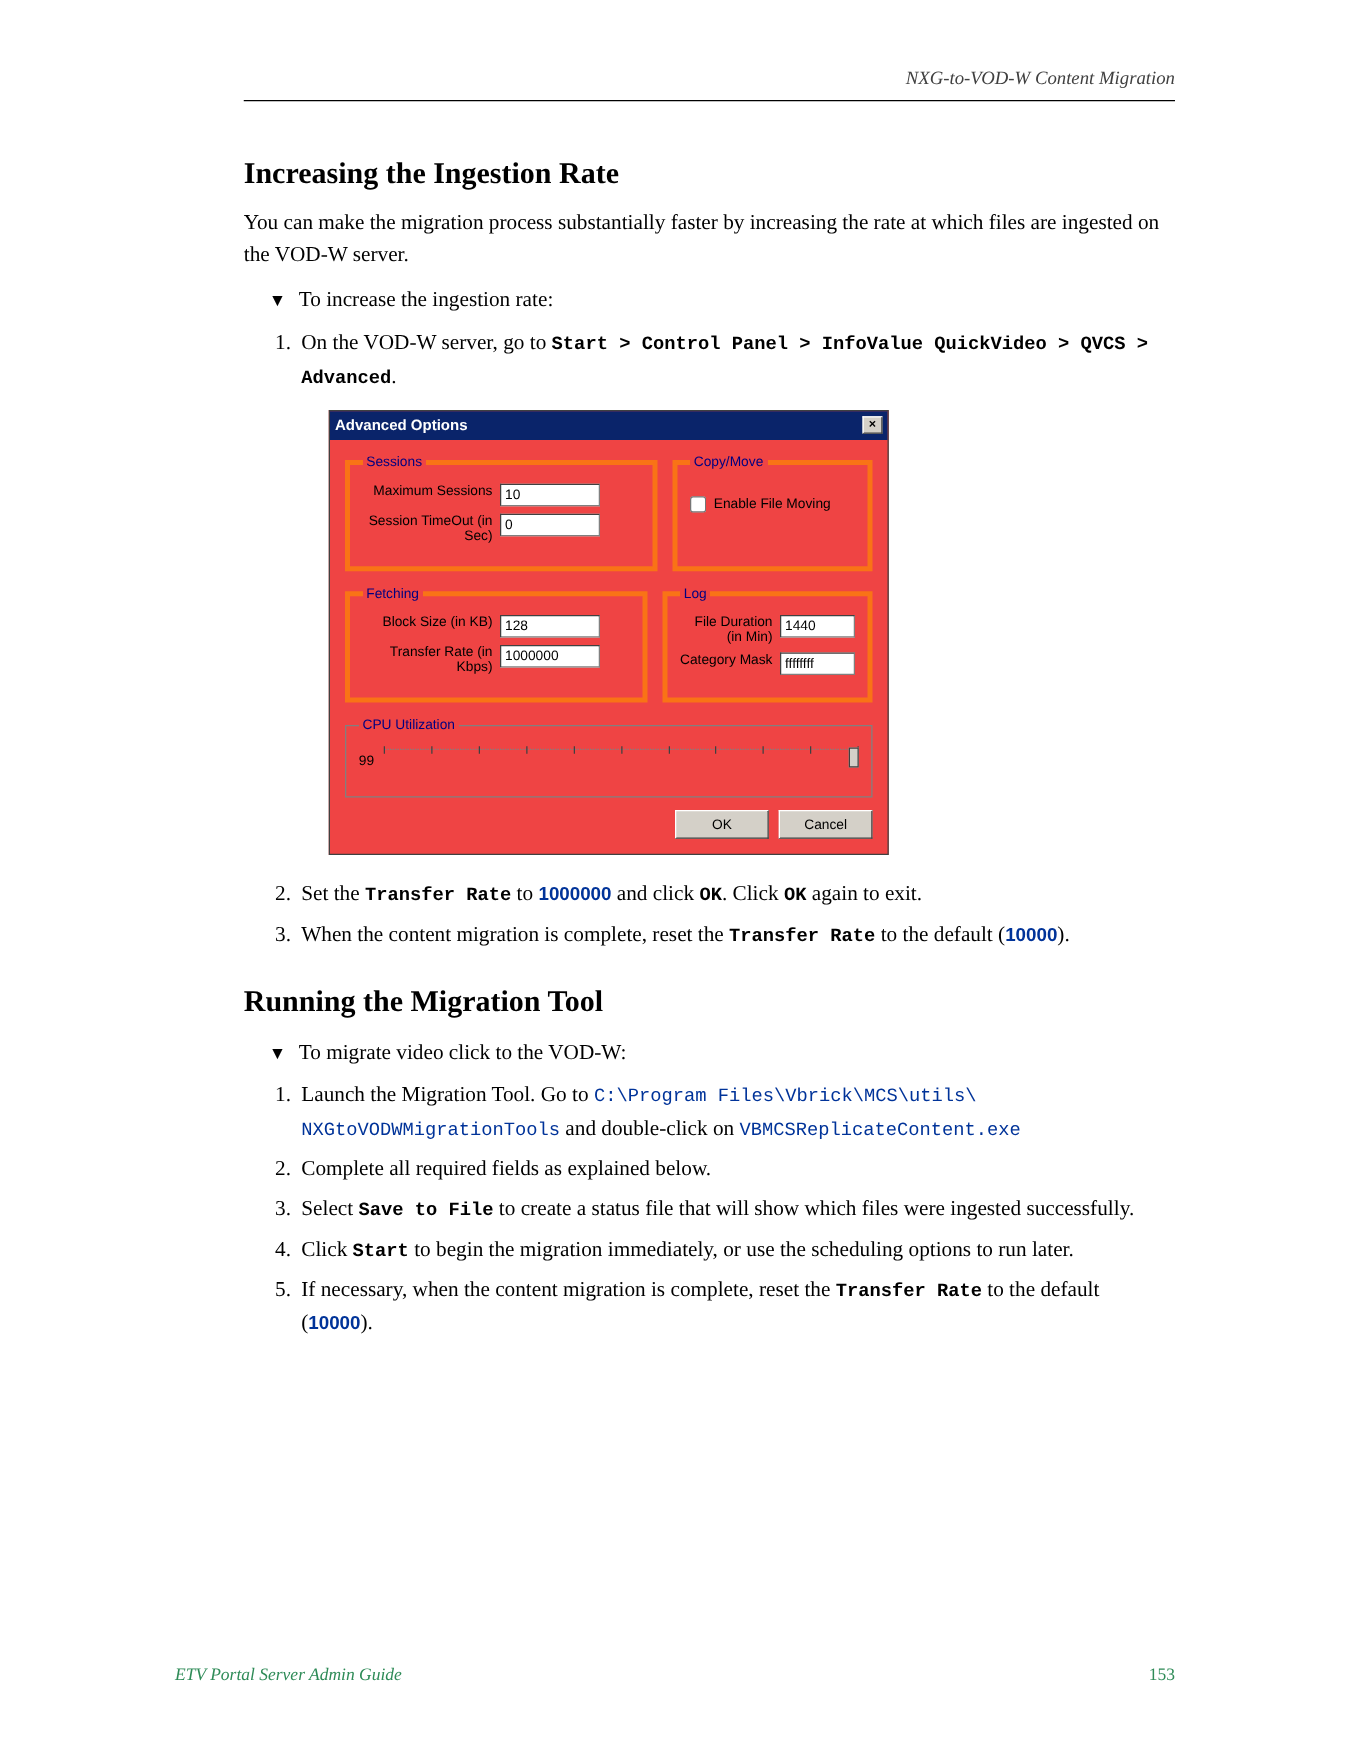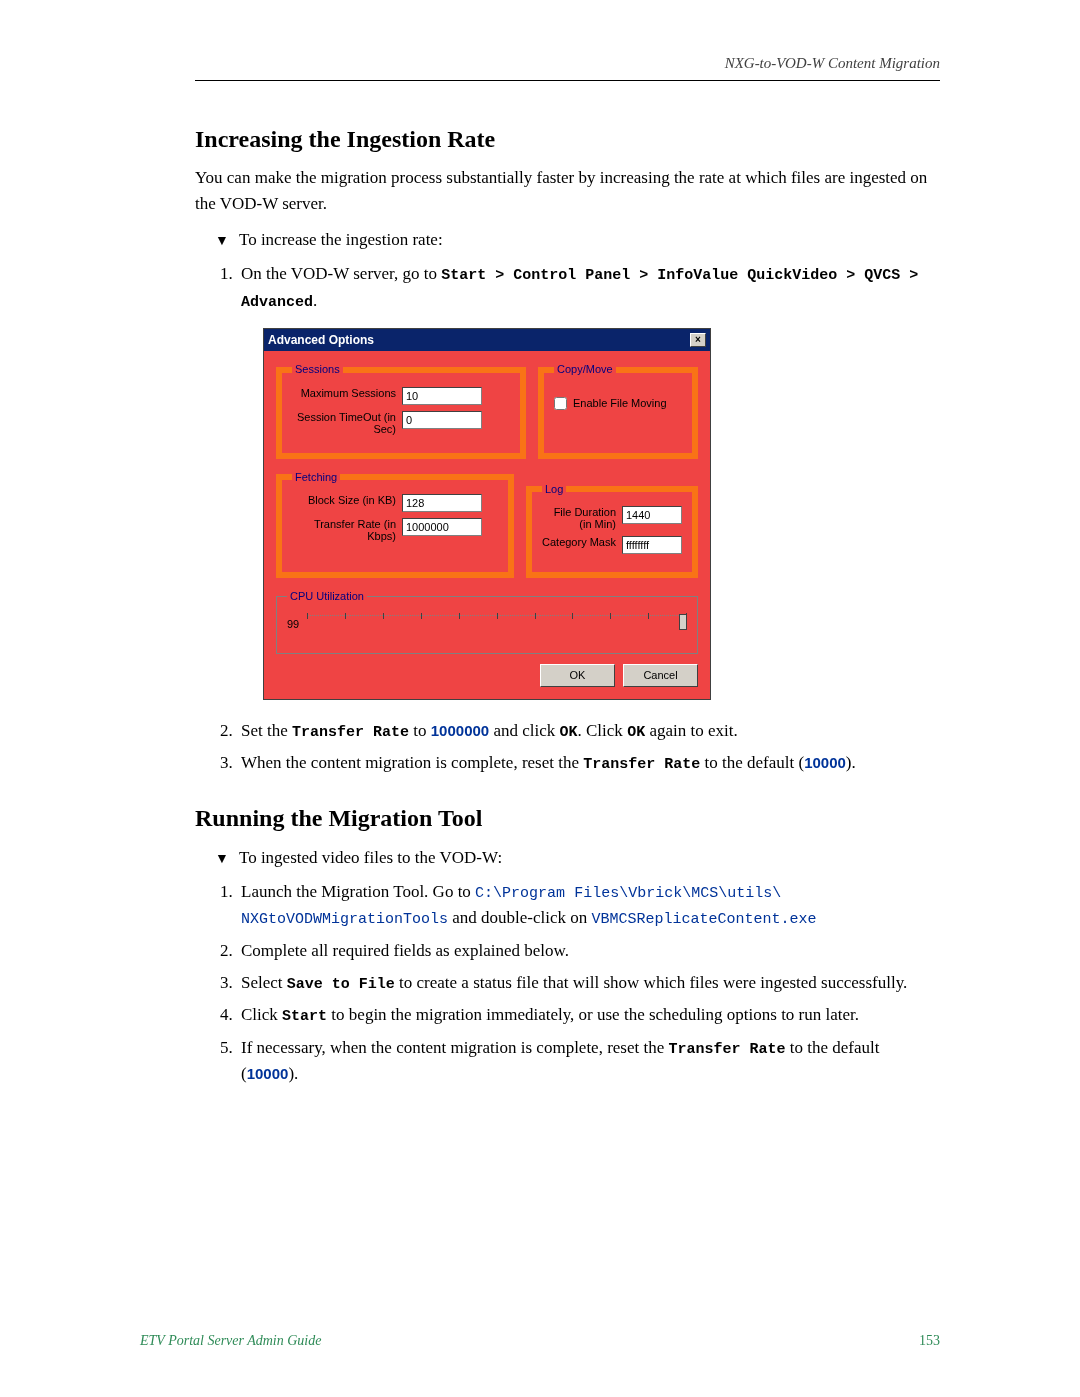--- a/index.html
+++ b/index.html
@@ -99,34 +99,34 @@
     border-bottom-color:#404040;
     color:#000;
     font-size:10px;
     line-height:12px;
     text-align:center;
     font-weight:bold;
   }
   .dlg-body { padding: 10px 12px 12px 12px; }
   .row { display:flex; gap:12px; }
   fieldset.grp {
-    border: 6px solid #f97316;
+    border: 4px solid #f97316;
     border-radius:0;
     padding: 8px 10px 12px 10px;
     margin-bottom:10px;
   }
   fieldset.grp legend {
     font-size: 11px;
     color: #000080;
     padding: 0 3px;
   }
   fieldset.sessions { flex:1; }
   fieldset.copymove { width: 160px; }
   fieldset.fetching { flex:1; }
-  fieldset.logg { width: 162px; margin-top: 12px; }
+  fieldset.logg { width: 162px; }
   fieldset.cpu { border:1px solid #808080; padding:6px 10px 18px 10px; }
   .field {
     display:flex;
     align-items:flex-start;
     margin-bottom:6px;
   }
   .field label {
     width: 110px;
     text-align:right;
     font-size:11px;
@@ -289,21 +289,21 @@
     </li>
     <li>
       <span>When the content migration is complete, reset the </span><span class="bold-sans">Transfer Rate</span><span> to the default (</span><span class="bold-sans-blue">10000</span><span>).</span>
     </li>
   </ol>
 
   <h2 style="margin-top:28px">Running the Migration Tool</h2>
 
   <div class="proc-intro">
     <span class="marker">▼</span>
-    <span>To ingested video files to the VOD-W:</span>
+    <span>To migrate video click to the VOD-W:</span>
   </div>
 
   <ol class="steps">
     <li>
       <span>Launch the Migration Tool. Go to </span><span class="code-blue">C:\Program Files\Vbrick\MCS\utils\ NXGtoVODWMigrationTools</span><span> and double-click on </span><span class="code-blue">VBMCSReplicateContent.exe</span>
     </li>
     <li>Complete all required fields as explained below.</li>
     <li>
       <span>Select </span><span class="bold-sans">Save to File</span><span> to create a status file that will show which files were ingested successfully.</span>
     </li>

